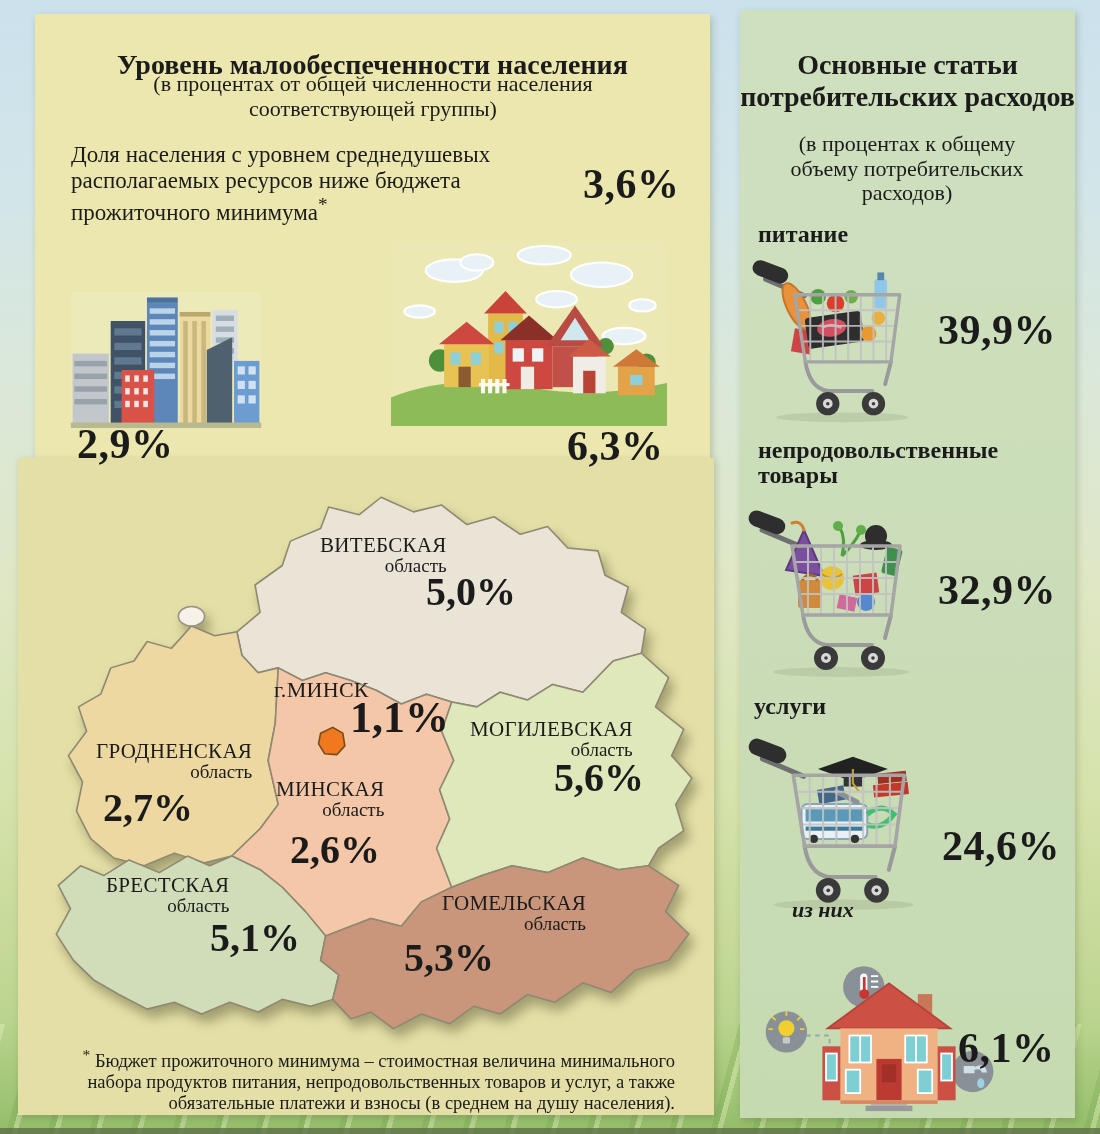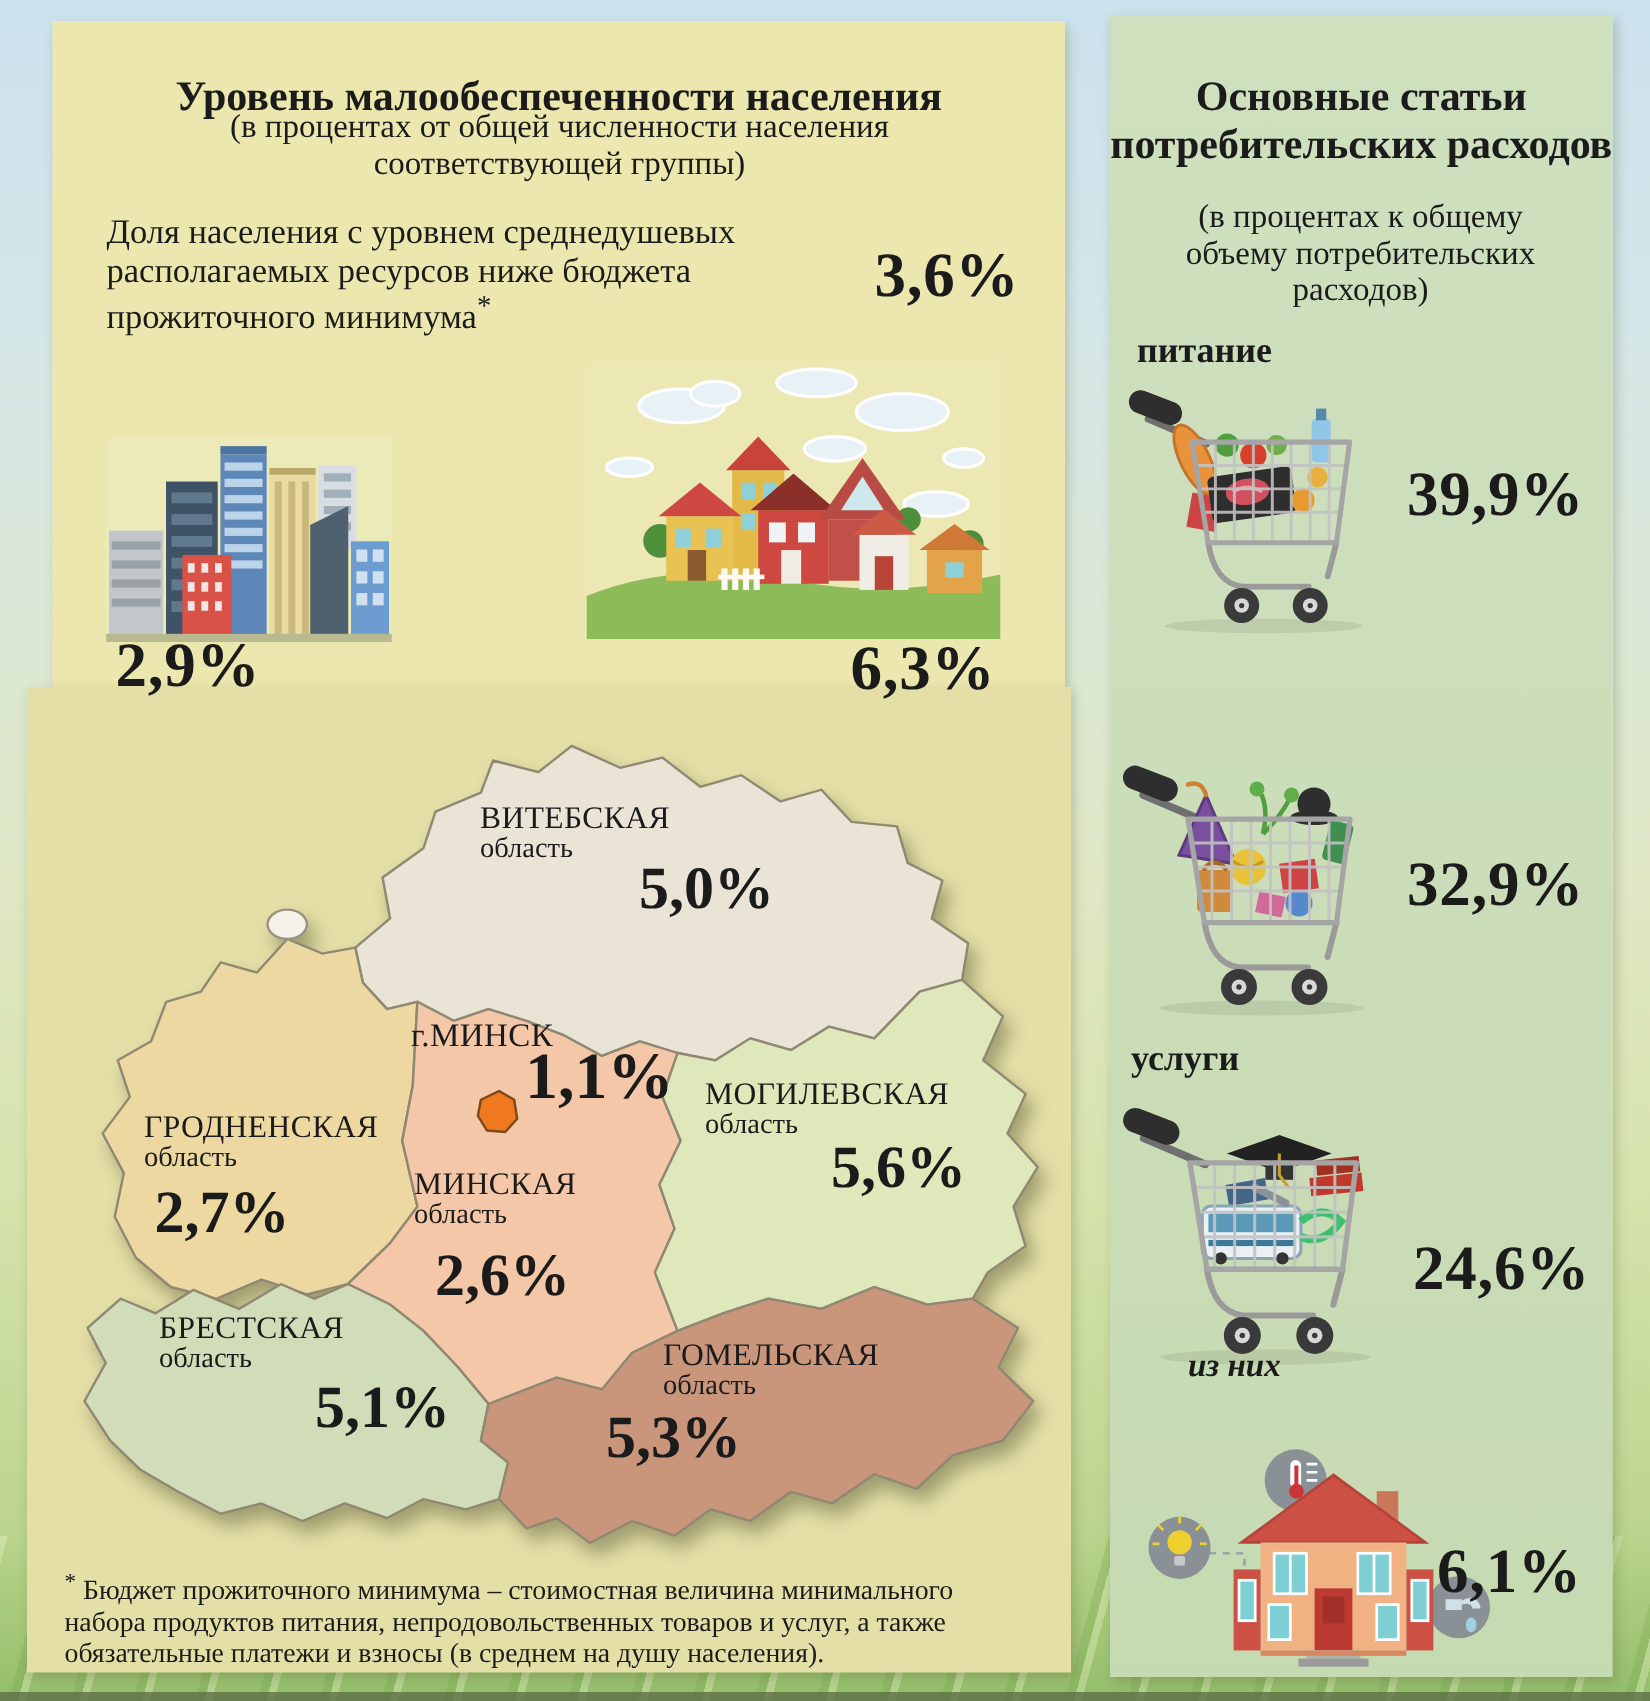--- a/index.html
+++ b/index.html
@@ -8,21 +8,21 @@
     font-family:"Liberation Serif","DejaVu Serif",serif;color:#1b1b1b;
     background:linear-gradient(180deg,#cbe1ec 0%,#d2e5e9 16%,#dbe8d9 34%,#dfe7c4 52%,#d6e3ac 70%,#c3d896 85%,#a9cb7e 100%);
   }
   .grass{position:absolute;left:0;right:0;bottom:0;height:110px;
     background:
       repeating-linear-gradient(105deg, rgba(235,245,200,0.35) 0 5px, rgba(120,170,80,0.0) 5px 34px, rgba(110,160,70,0.25) 34px 40px),
       linear-gradient(180deg,#b9d48c,#93bd6a);}
   .bottom-edge{position:absolute;left:0;right:0;bottom:0;height:6px;background:#5e6f46;opacity:.8;}
   .panel{position:absolute;box-shadow:2px 3px 7px rgba(90,95,55,.30);}
   .panel-topleft{left:35px;top:14px;width:675px;height:444px;background:#ebe7ae;}
-  .panel-map{left:18px;top:458px;width:696px;height:657px;background:#e4dfa6;}
+  .panel-map{left:18px;top:458px;width:696px;height:657px;background:#e4dfa6;text-align:right;}
   .panel-right{left:740px;top:10px;width:335px;height:1108px;background:linear-gradient(180deg,#cfe0bf,#c6dab2);}
   .t1{font-weight:bold;font-size:28px;line-height:1.12;text-align:center;}
   .t2{font-size:22px;line-height:1.12;text-align:center;}
   .abs{position:absolute;}
   .pct{font-weight:bold;font-size:42px;letter-spacing:.5px;z-index:6;}
   .pct-map{font-weight:bold;font-size:40px;z-index:6;}
   .indicator-label{font-size:23px;line-height:1.12;}
   .region-label{font-size:21px;line-height:1.05;letter-spacing:.3px;}
   .region-label .suffix{font-size:19px;display:block;letter-spacing:0;}
   .footnote{font-size:18.5px;line-height:1.14;}
@@ -265,20 +265,21 @@
       <rect x="58" y="64" width="58" height="32" rx="4" fill="#2e2e2e" transform="rotate(-8 87 80)"></rect>
       <ellipse cx="84" cy="78" rx="15" ry="9" fill="#d05060" transform="rotate(-8 84 78)"></ellipse>
       <path d="M74,78 q10,-6 20,0" stroke="#eaa0a8" stroke-width="2.5" fill="none"></path>
       <circle cx="122" cy="84" r="8" fill="#e89a30"></circle>
         <circle cx="132" cy="68" r="7" fill="#e8b040"></circle>
     </g>
     <use href="#cartgrid"></use>
   </svg>
   <div class="abs pct" style="left:198px;top:296px;">39,9%</div>
 
+  <div class="abs sec-label" style="left:18px;top:428px;width:300px;">непродовольственные товары</div>
   <svg class="abs" style="left:6px;top:492px;" width="180" height="180" viewBox="0 0 180 180">
     <use href="#cartbase"></use>
     <g>
       <polygon points="58,28 78,74 40,68" fill="#7a4f9e" stroke="#5e3a80" stroke-width="2"></polygon>
       <path d="M58,28 q-3,-10 -12,-7" stroke="#d08030" stroke-width="3" fill="none" stroke-linecap="round"></path>
       <path d="M96,54 q4,-18 -2,-28 M96,54 q12,-12 18,-24" stroke="#4f9f3f" stroke-width="3" fill="none"></path>
       <circle cx="92" cy="24" r="5" fill="#5fae4a"></circle>
         <circle cx="115" cy="28" r="5" fill="#5fae4a"></circle>
       <circle cx="130" cy="34" r="11" fill="#2e2e2e"></circle>
         <ellipse cx="130" cy="43" rx="16" ry="5" fill="#2e2e2e"></ellipse>

